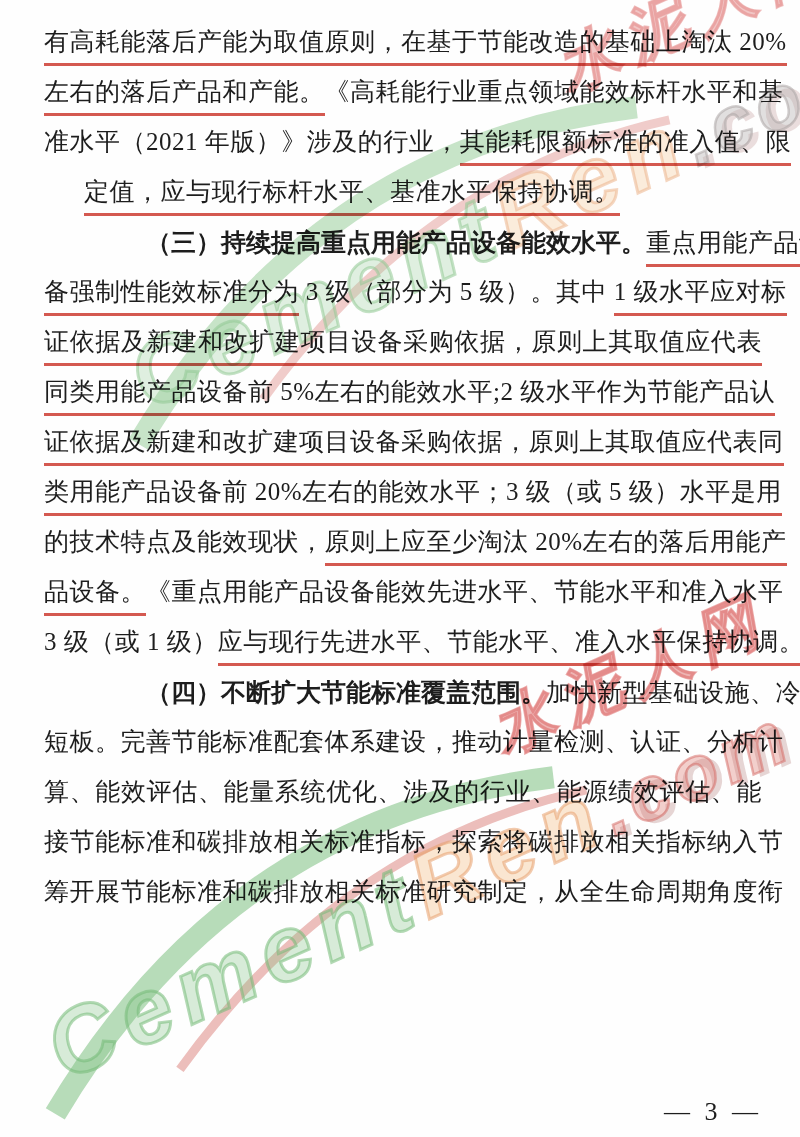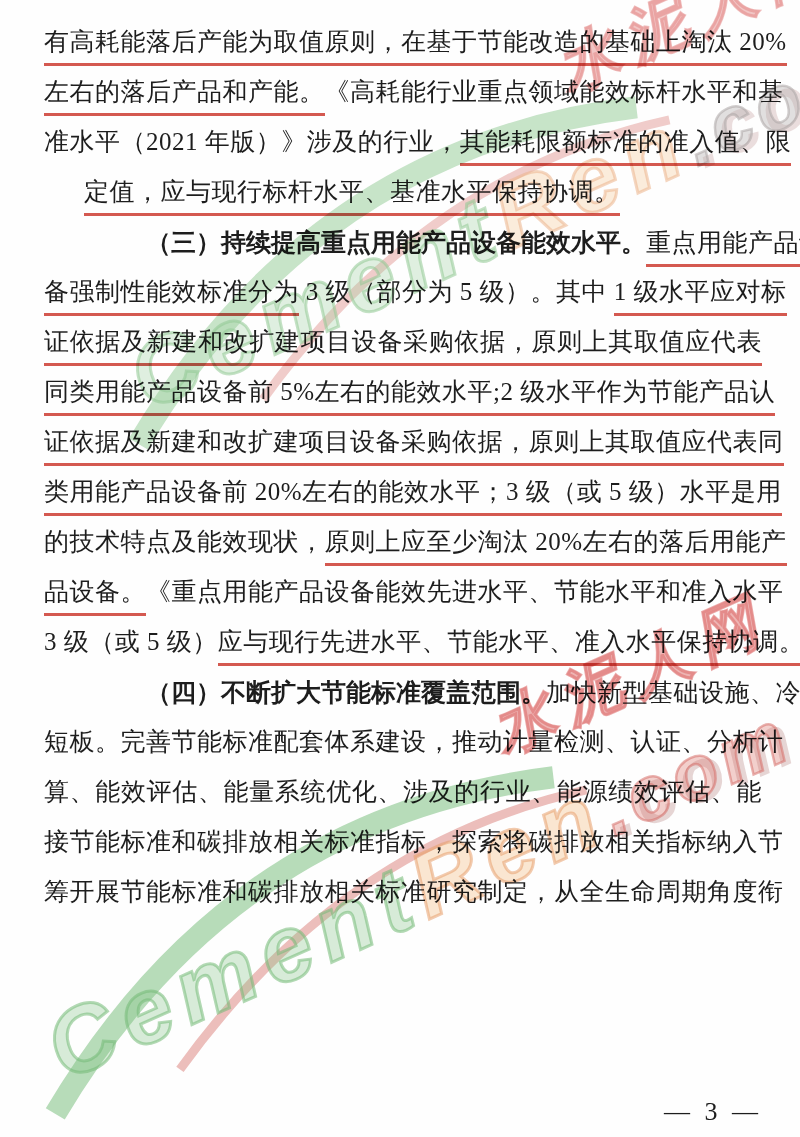--- a/index.html
+++ b/index.html
@@ -146,21 +146,21 @@
       <div class="line"><span class="">准水平（2021 年版）》涉及的行业，</span><span class="u">其能耗限额标准的准入值、限</span></div>
       <div class="line last"><span class="u">定值，应与现行标杆水平、基准水平保持协调。</span></div>
       <div class="line indent"><span class=" b">（三）持续提高重点用能产品设备能效水平。</span><span class="u">重点用能产品设</span></div>
       <div class="line"><span class="u">备强制性能效标准分为</span><span class=""> 3 级（部分为 5 级）。其中 </span><span class="u">1 级水平应对标</span></div>
       <div class="line"><span class="u">证依据及新建和改扩建项目设备采购依据，原则上其取值应代表</span></div>
       <div class="line"><span class="u">同类用能产品设备前 5%左右的能效水平;2 级水平作为节能产品认</span></div>
       <div class="line"><span class="u">证依据及新建和改扩建项目设备采购依据，原则上其取值应代表同</span></div>
       <div class="line"><span class="u">类用能产品设备前 20%左右的能效水平；3 级（或 5 级）水平是用</span></div>
       <div class="line"><span class="">的技术特点及能效现状，</span><span class="u">原则上应至少淘汰 20%左右的落后用能产</span></div>
       <div class="line"><span class="u">品设备。</span><span class="">《重点用能产品设备能效先进水平、节能水平和准入水平</span></div>
-      <div class="line"><span class="">3 级（或 5 级）</span><span class="u">应与现行先进水平、节能水平、准入水平保持协调。</span></div>
+      <div class="line"><span class="">3 级（或 1 级）</span><span class="u">应与现行先进水平、节能水平、准入水平保持协调。</span></div>
       <div class="line indent"><span class=" b">（四）不断扩大节能标准覆盖范围。</span><span class="">加快新型基础设施、冷链</span></div>
       <div class="line"><span class="">短板。完善节能标准配套体系建设，推动计量检测、认证、分析计</span></div>
       <div class="line"><span class="">算、能效评估、能量系统优化、涉及的行业、能源绩效评估、能</span></div>
       <div class="line"><span class="">接节能标准和碳排放相关标准指标，探索将碳排放相关指标纳入节</span></div>
       <div class="line"><span class="">筹开展节能标准和碳排放相关标准研究制定，从全生命周期角度衔</span></div>
     </div>
 
   <div class="page-number">— 3 —</div>
 </div>
 

